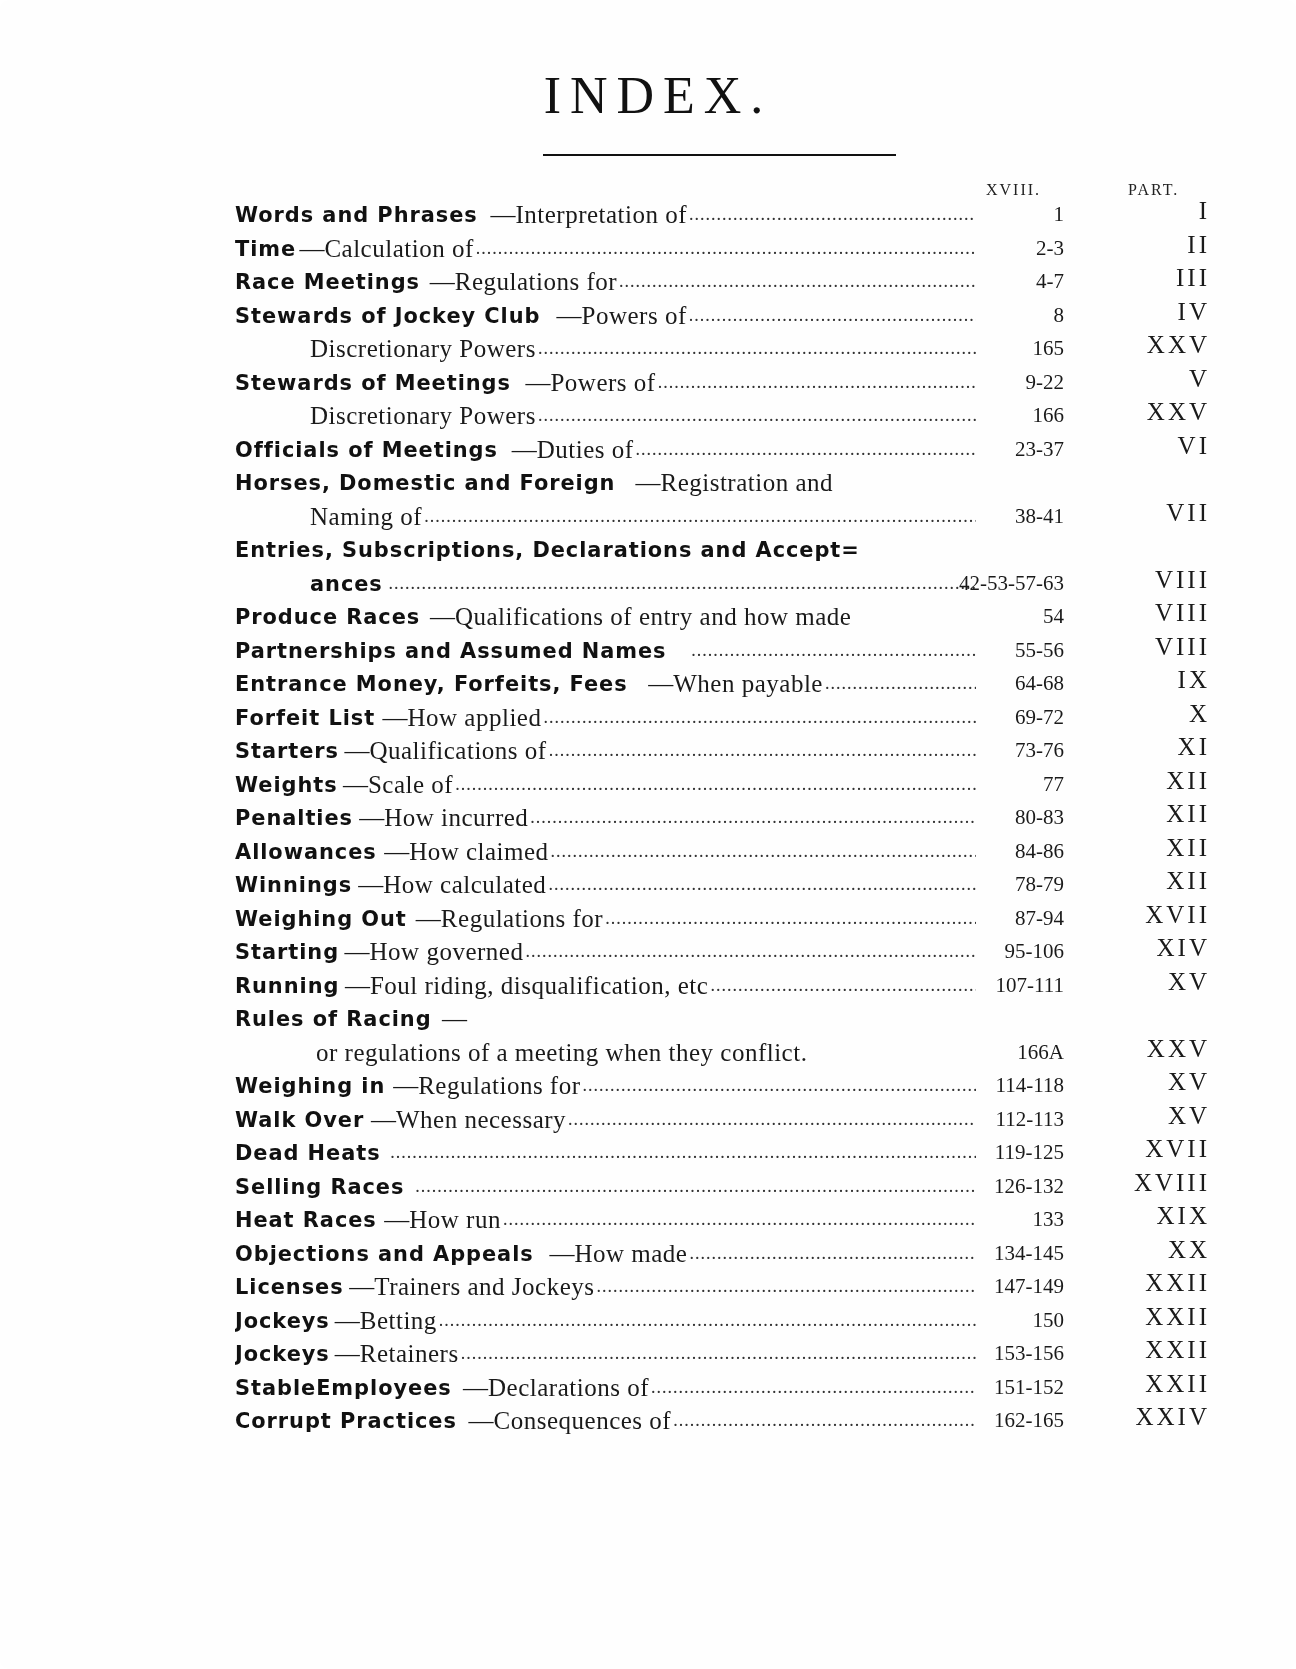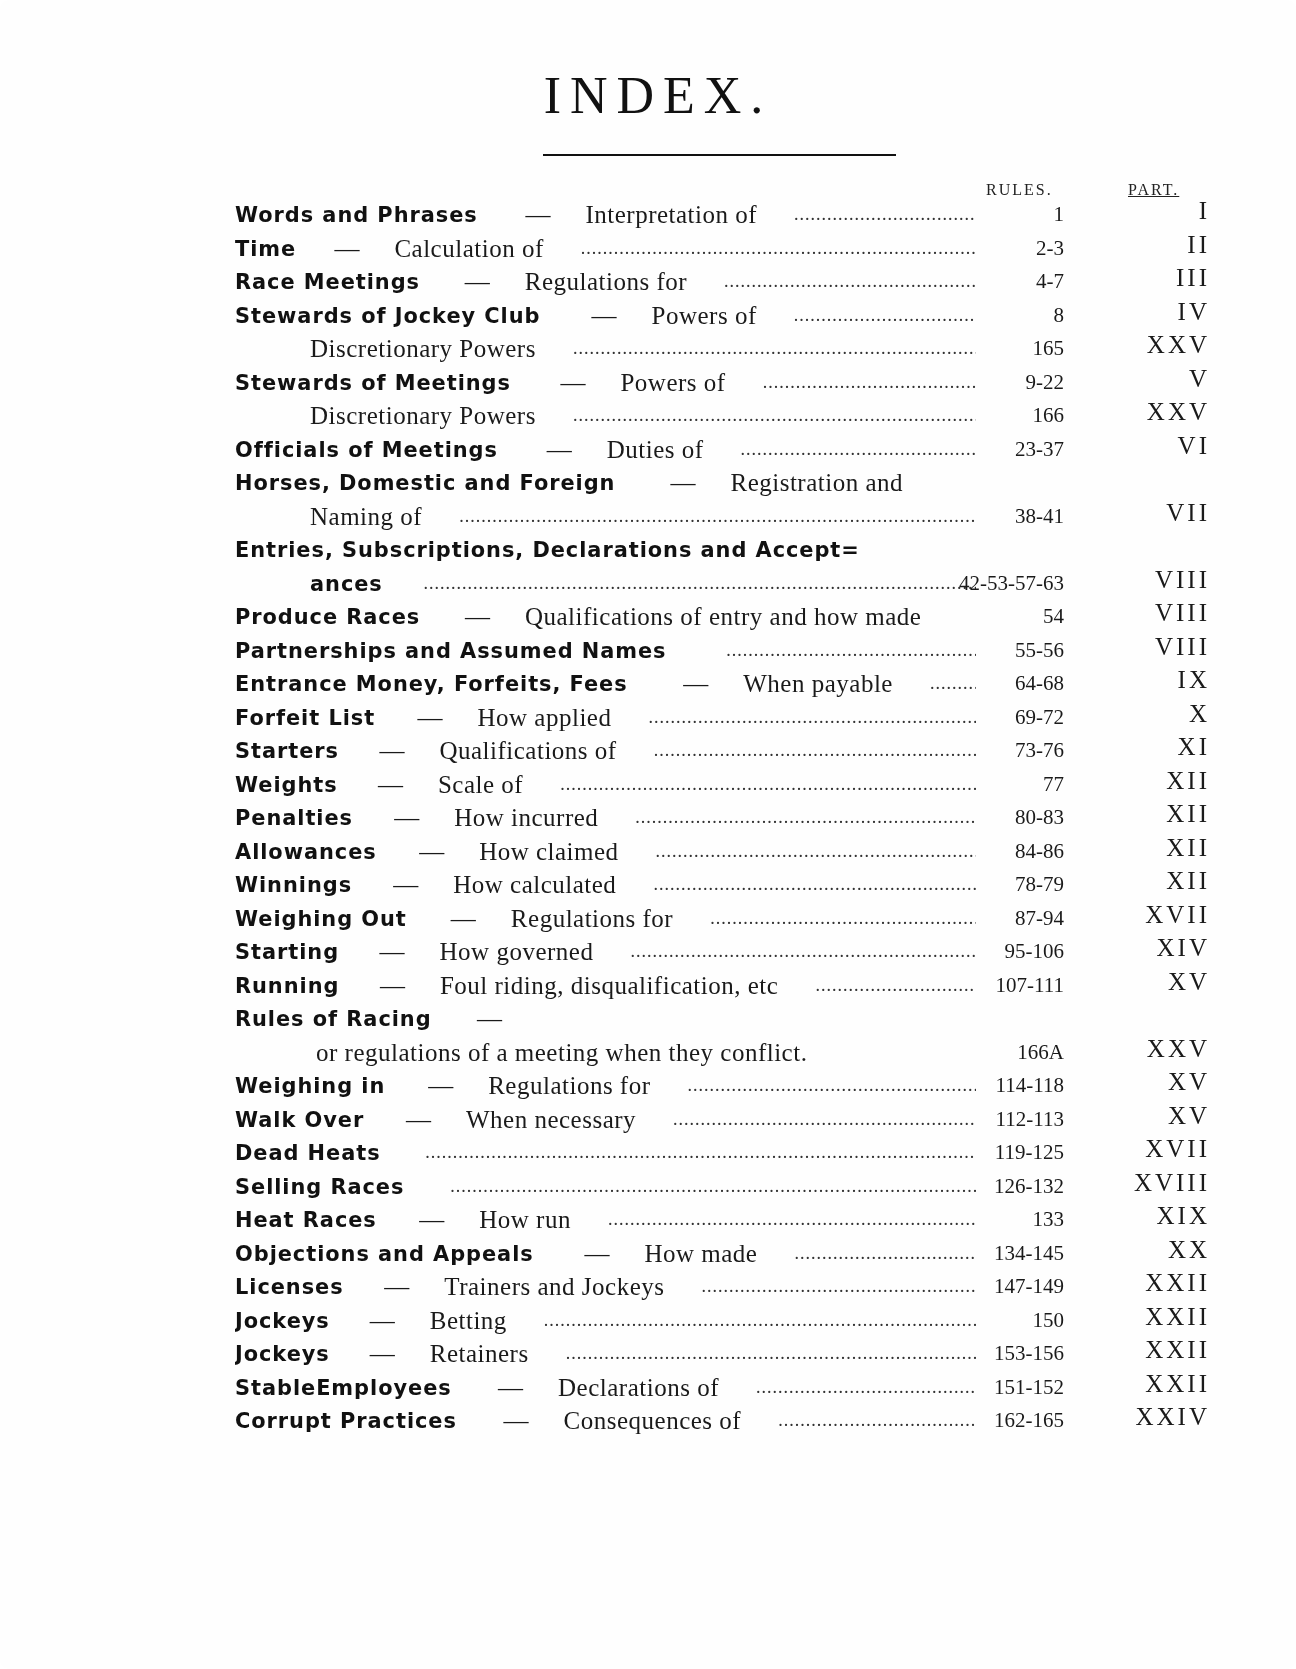--- a/index.html
+++ b/index.html
@@ -55,21 +55,20 @@
       letter-spacing: 2px;
       color: #222;
     }
     .col-headers .rules-head {
       position: absolute;
       left: 986px;
     }
     .col-headers .part-head {
       position: absolute;
       left: 1128px;
-      text-decoration: underline;
     }
     .entries {
       position: absolute;
       top: 198px;
       left: 0;
       width: 100%;
     }
     .entry {
       position: relative;
       height: 33.5px;
@@ -78,21 +77,20 @@
       line-height: 33.5px;
       white-space: nowrap;
     }
     .entry .text {
       position: absolute;
       left: 235px;
       width: 745px;
       display: flex;
       align-items: center;
       overflow: hidden;
-      gap: 35px;
     }
     .entry.indent .text {
       left: 310px;
       width: 670px;
     }
     .entry.indent2 .text {
       left: 316px;
       width: 665px;
     }
     .heading {
@@ -147,21 +145,21 @@
     }
   </style>
 </head>
 <body>
 
 <div class="page">
   <h1 class="title">INDEX.</h1>
   <div class="title-rule"></div>
 
   <div class="col-headers">
-    <span class="rules-head">RULES.</span>
+    <span class="rules-head">XVIII.</span>
     <span class="part-head">PART.</span>
   </div>
 
   <div class="entries" id="entries">
       <div class="entry">
         <div class="text">
           <span class="heading">Words and Phrases</span>
           <span class="dash">—</span>
           <span class="desc">Interpretation of</span>
           <span class="dots"></span>

